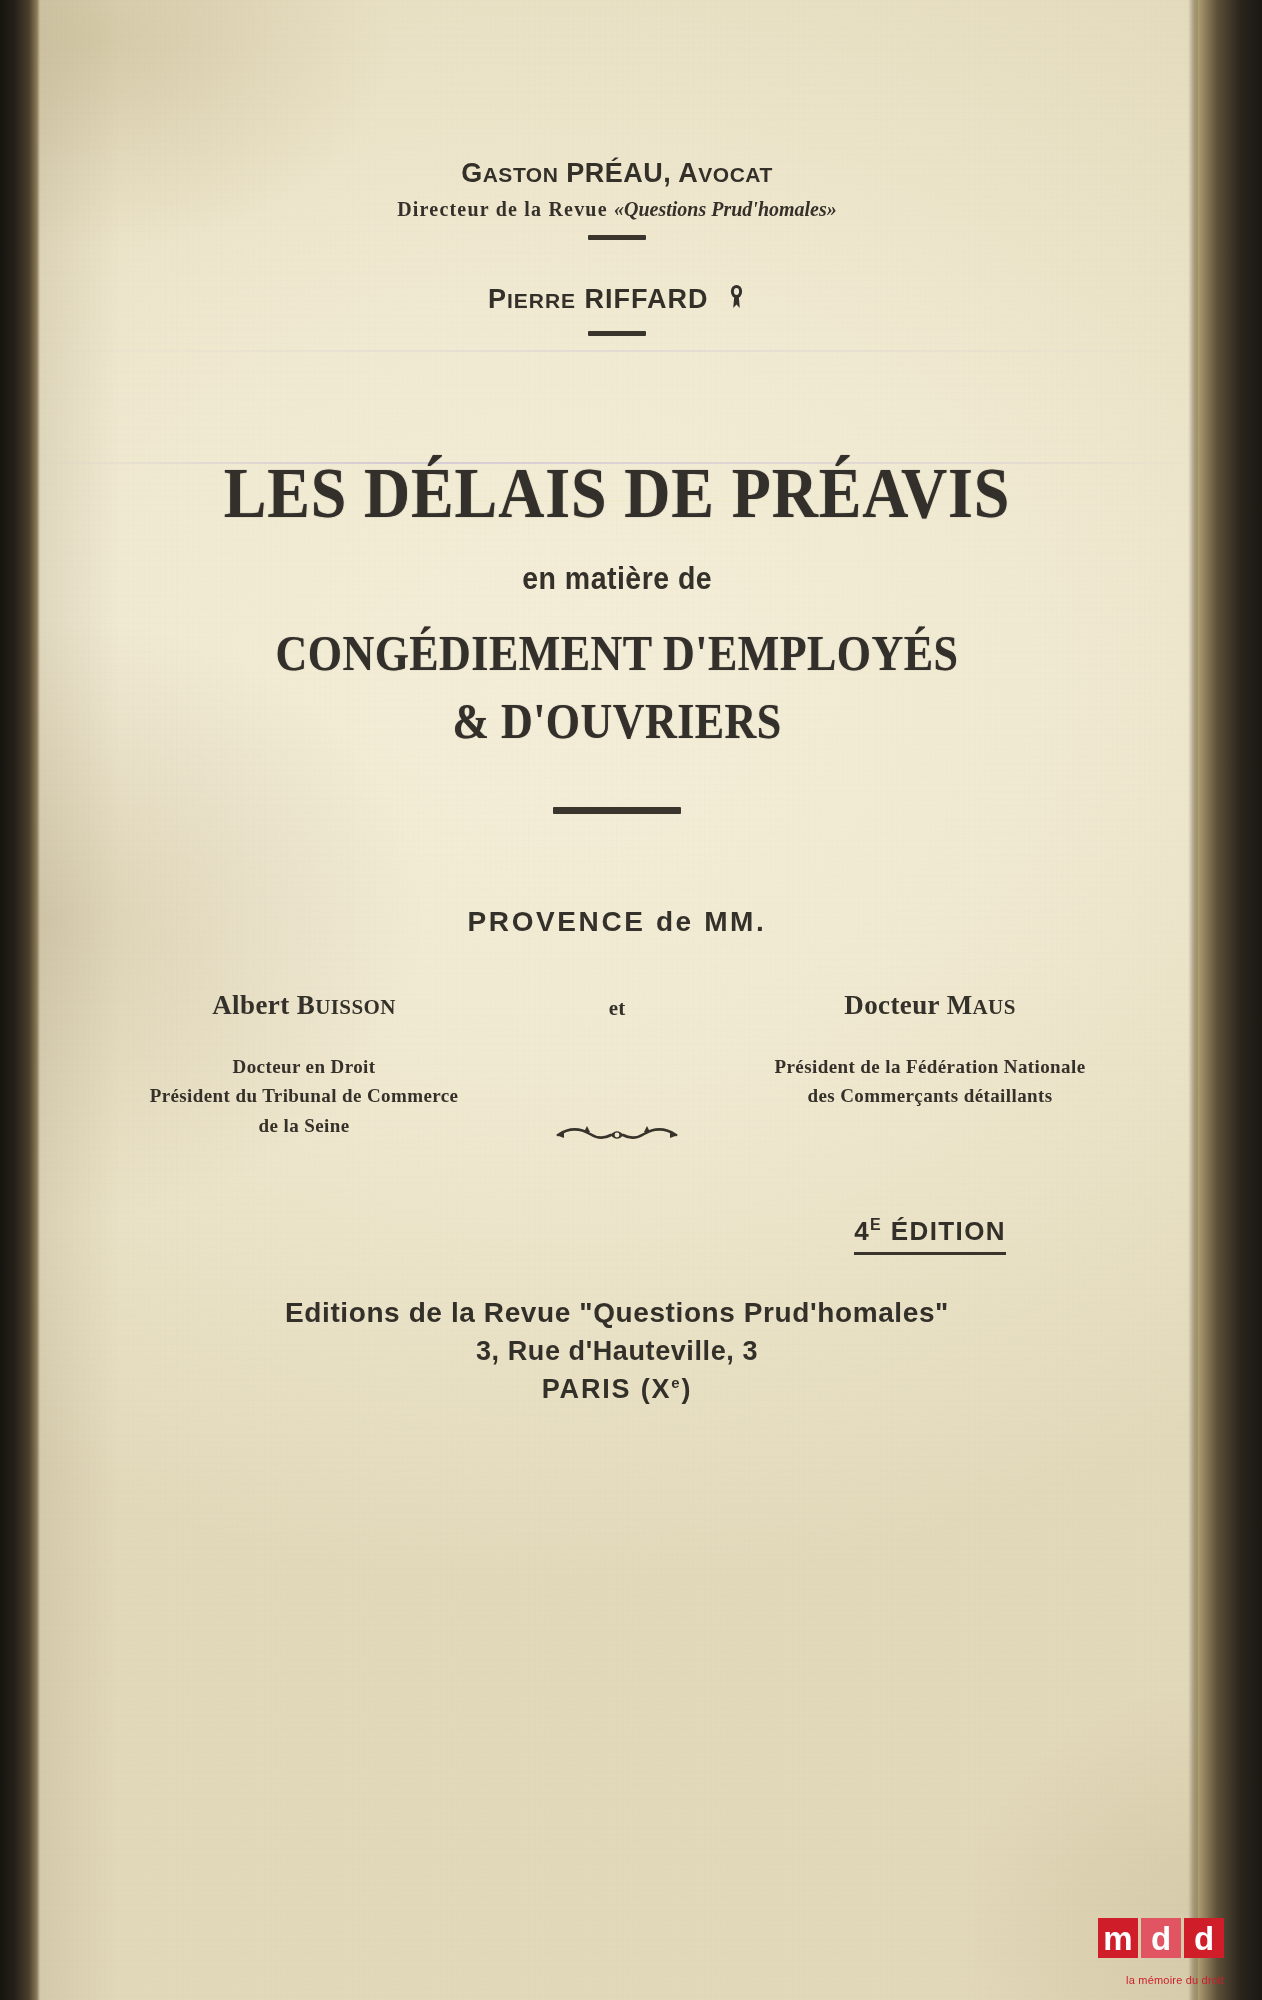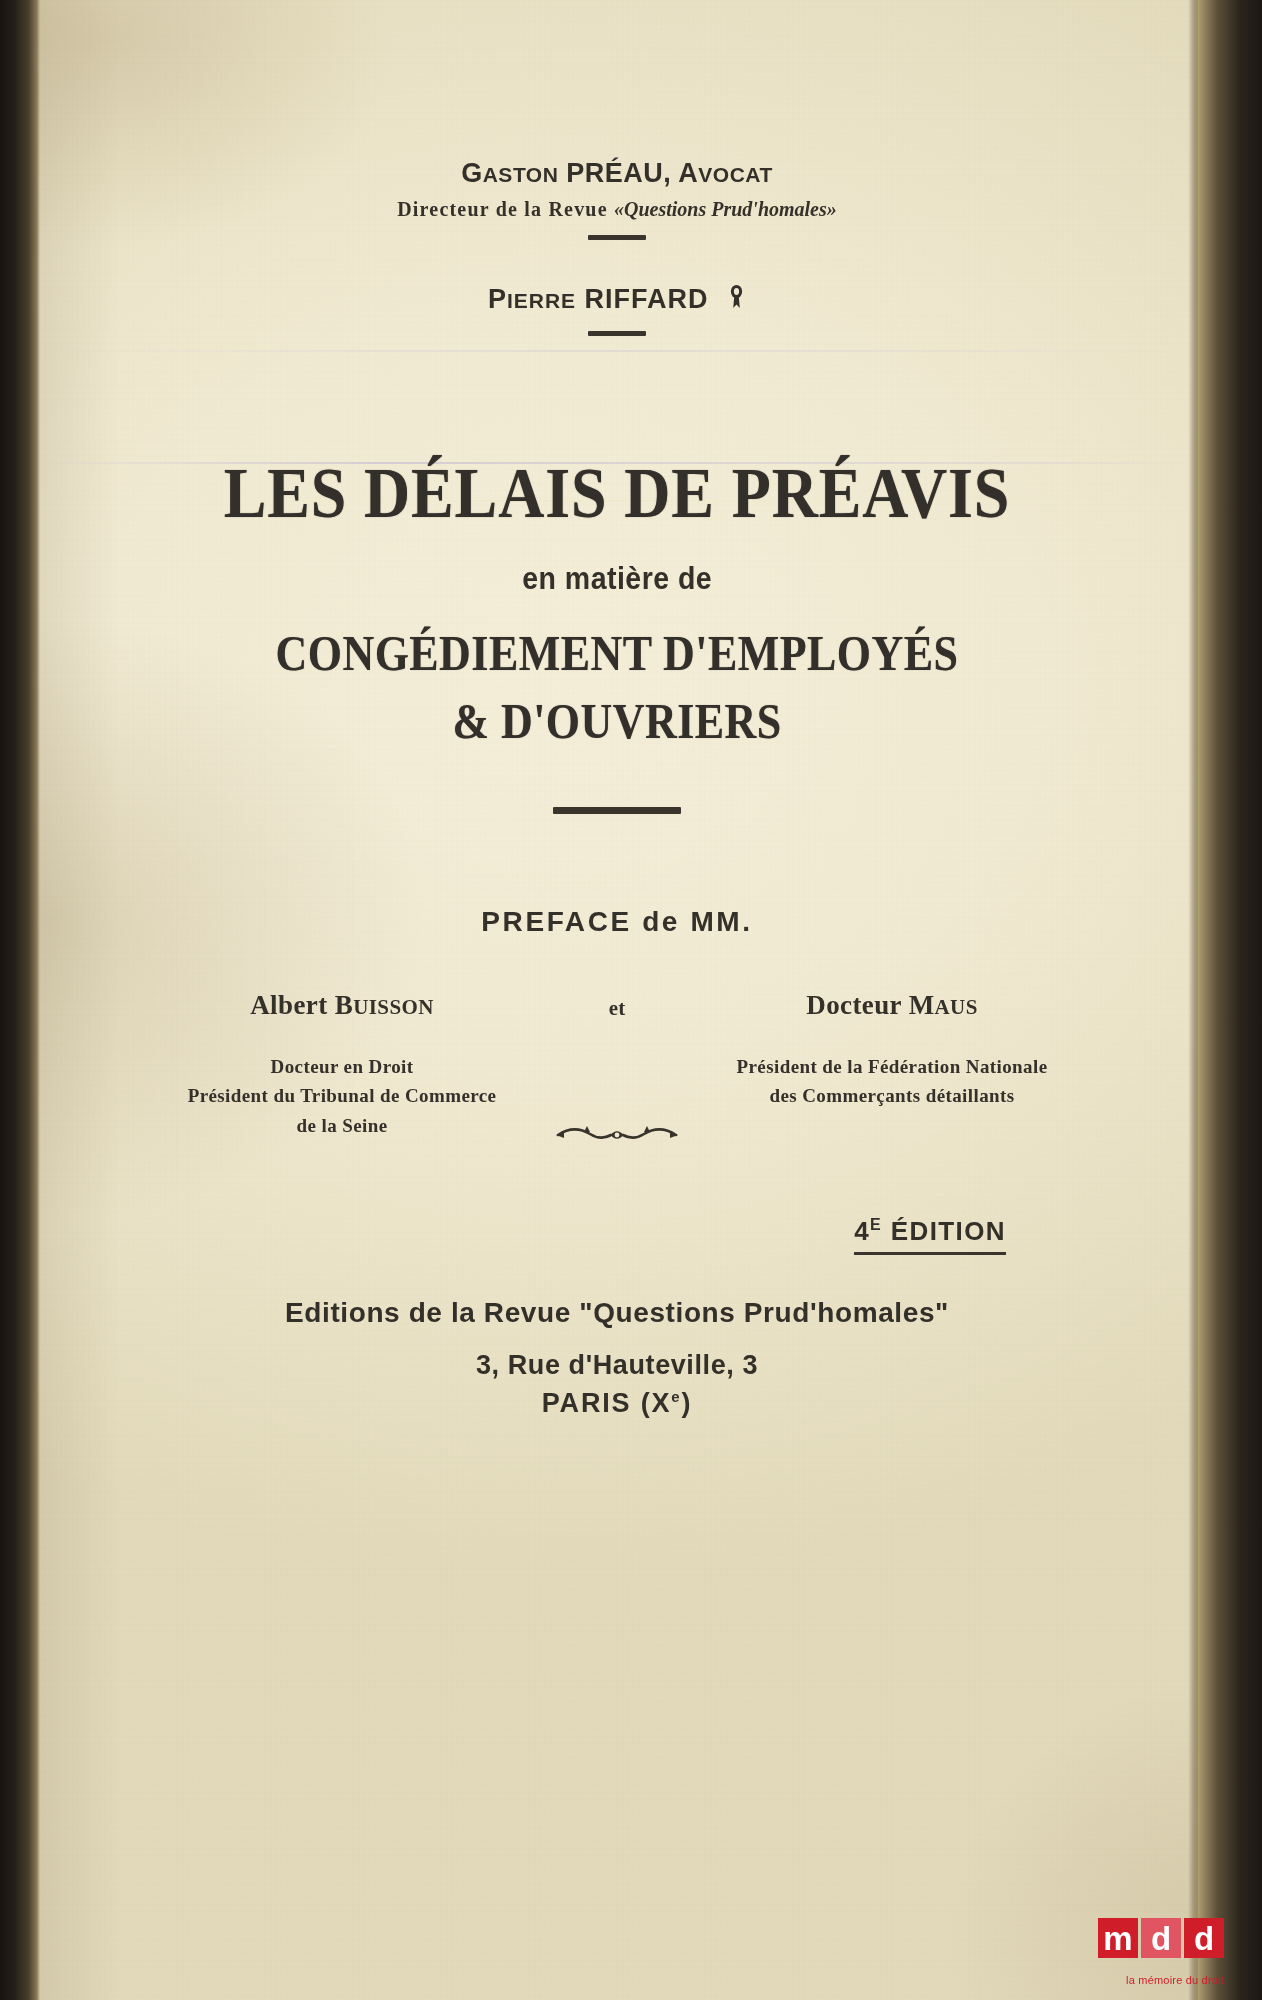--- a/index.html
+++ b/index.html
@@ -95,21 +95,21 @@
   
   .ornament{margin:0 auto;}
 
   .edition{font-family:"Liberation Sans",sans-serif;font-weight:bold;font-size:26px;
     letter-spacing:1.4px;color:#33302a;display:inline-block;
     border-bottom:3px solid #3a352c;padding-bottom:5px;}
   .edition sup{font-size:16px;}
 
   .pub{font-family:"Liberation Sans",sans-serif;font-weight:bold;color:#33302a;}
   .pub-1{font-size:28px;letter-spacing:.6px;}
-  .pub-2{font-size:27px;letter-spacing:.6px;margin-top:21px;}
+  .pub-2{font-size:27px;letter-spacing:.6px;margin-top:7px;}
   .pub-3{font-size:27px;letter-spacing:1.8px;margin-top:7px;}
   .pub-3 sup{font-size:15px;}
   .pub-4{font-size:23px;letter-spacing:.4px;margin-top:9px;}
 
   
   #mdd{position:absolute;right:38px;bottom:14px;width:200px;text-align:right;}
   #mdd .blocks{display:flex;justify-content:flex-end;gap:3px;}
   #mdd .blk{width:40px;height:40px;background:#cf1d2a;display:flex;align-items:center;
     justify-content:center;color:#ffffff;font-family:"Liberation Sans",sans-serif;
     font-weight:bold;font-size:33px;line-height:1;}
@@ -170,23 +170,23 @@
       </div>
       <div style="margin-top:12px;">
         <span class="title-2">&amp; D'OUVRIERS</span>
       </div>
       <div style="margin-top:58px;">
         <div class="rule-md"></div>
       </div>
     </div>
 
     <div style="padding-top:92px;">
-      <div class="preface">PREFACE de MM.</div>
-
-      <div class="authors-row" style="margin-top:52px;">
+      <div class="preface">PROVENCE de MM.</div>
+
+      <div class="authors-row" style="margin-top:52px;gap:38px;">
 
         <div class="col">
           <div class="aname">
             <span>Albert </span><span>B</span><span class="sc">UISSON</span>
           </div>
           <div class="adesc">
             <div>Docteur en Droit</div>
             <div>Président du Tribunal de Commerce</div>
             <div>de la Seine</div>
           </div>

